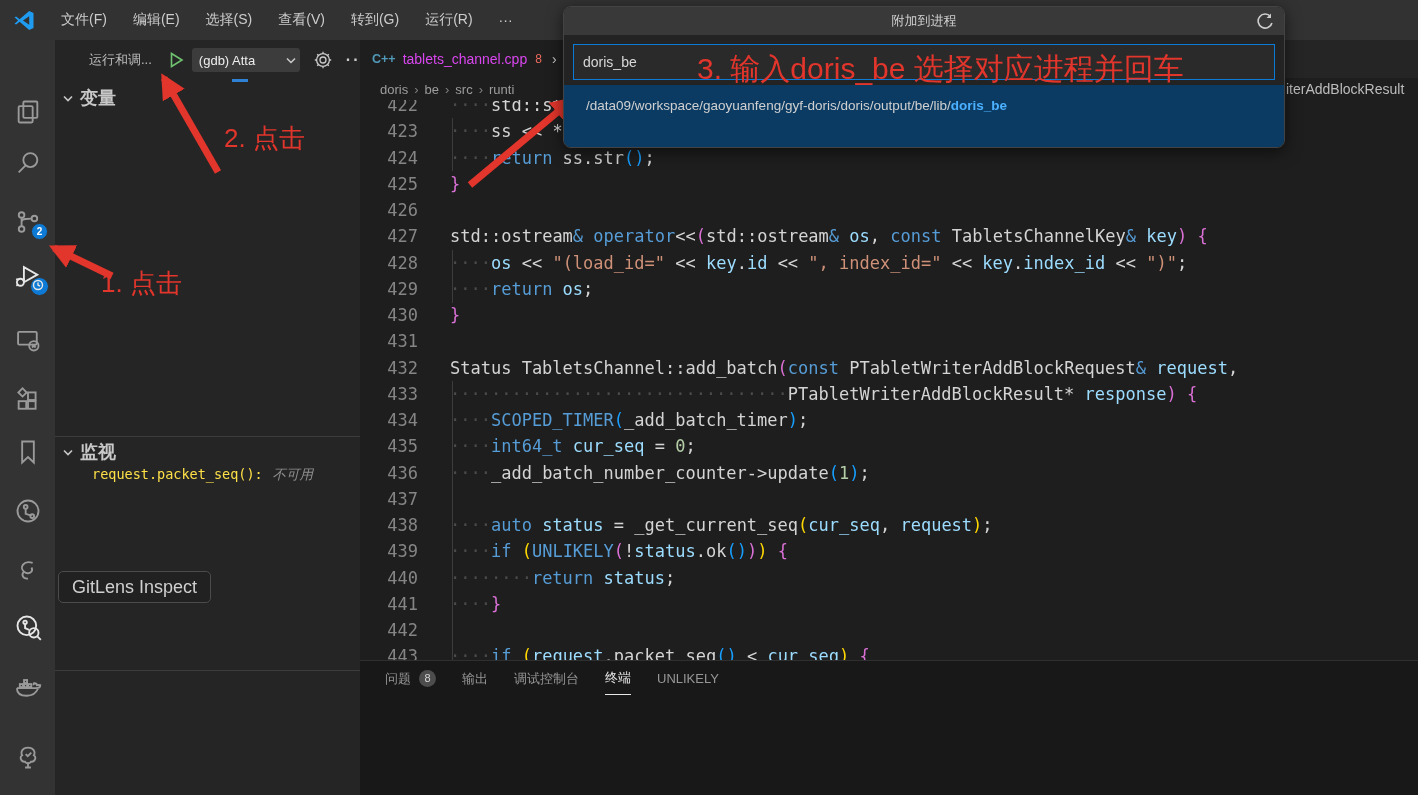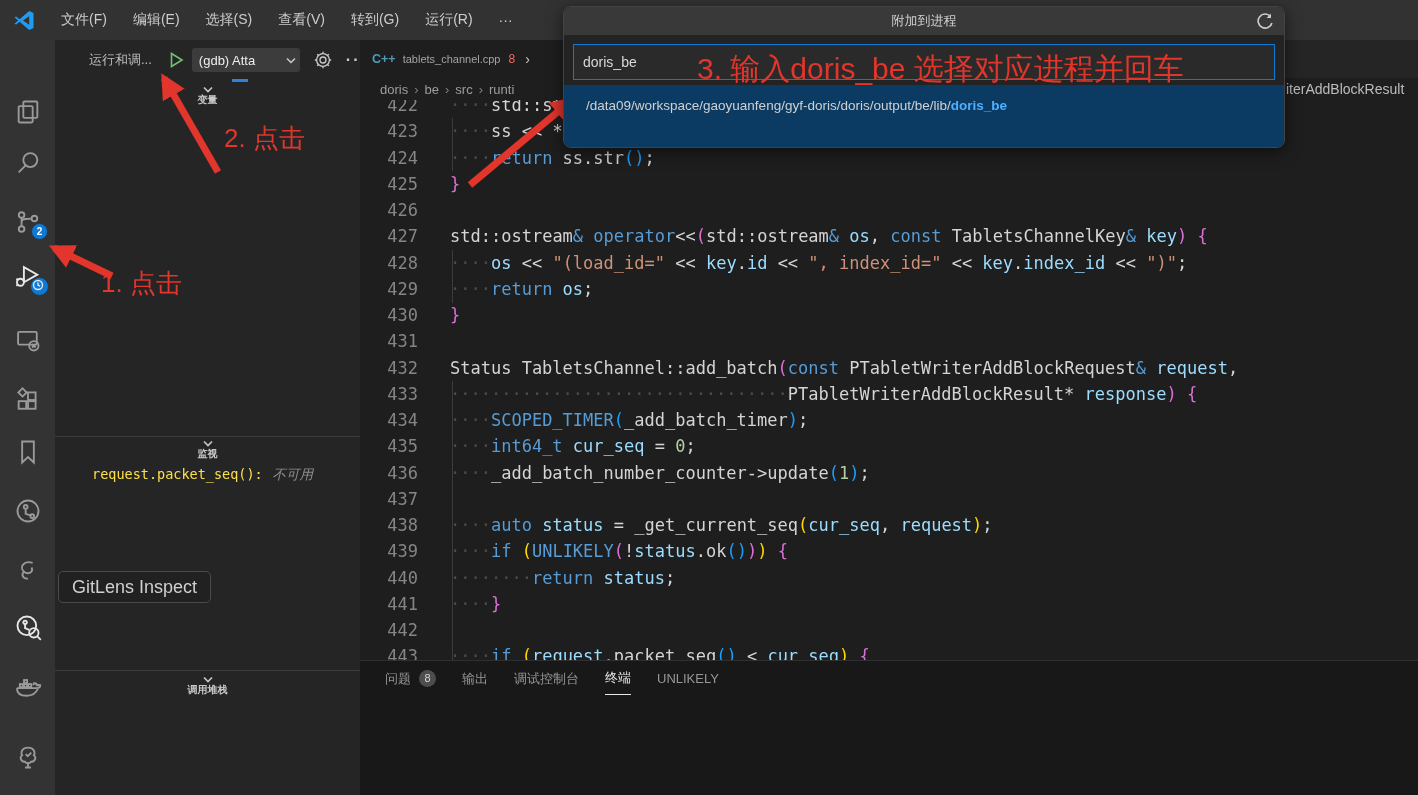--- a/index.html
+++ b/index.html
@@ -29,32 +29,32 @@
   .play-btn svg{width:20px;height:20px;fill:none;stroke:#6fc26f;stroke-width:1.6;}
   .cfg-dd{margin-left:6px;width:97px;height:24px;background:#3c3c3c;border-radius:3px;display:flex;align-items:center;
      color:#eeeeee;font-size:13px;padding:0 4px 0 7px;overflow:hidden;white-space:nowrap;}
   .cfg-dd .lbl{flex:1;overflow:hidden;}
   .cfg-dd svg{width:10px;height:7px;stroke:#cccccc;fill:none;stroke-width:1.5;flex:none;}
   .gear{margin-left:14px;width:18px;height:18px;}
   .gear svg{width:18px;height:18px;stroke:#cccccc;fill:none;stroke-width:1.3;}
   .sb-dots{margin-left:14px;color:#cccccc;font-size:16px;letter-spacing:2px;font-weight:bold;}
   .sb-progress{position:absolute;left:177px;top:39px;width:16px;height:3px;background:#2f81d6;}
   .section-head{position:absolute;left:0;width:100%;height:24px;display:flex;align-items:center;color:#c8c8c8;
-     font-size:10px;font-weight:bold;flex-direction:column;}
+     font-size:18px;font-weight:bold;}
   .section-head svg{width:10px;height:7px;margin:0 7px 0 8px;stroke:#c8c8c8;fill:none;stroke-width:1.6;}
   .sb-divider{position:absolute;left:0;width:100%;border-top:1px solid #3c3c3c;}
   .watch-row{position:absolute;left:37px;top:426px;font-size:13.5px;white-space:nowrap;}
   .watch-expr{font-family:"DejaVu Sans Mono",monospace;color:#fde047;}
   .watch-val{color:#8f8f8f;font-style:italic;margin-left:6px;}
   
   .editor{position:absolute;left:360px;top:40px;width:1058px;height:620px;background:#1e1e1e;}
   .tabbar{position:absolute;left:0;top:0;width:100%;height:38px;background:#252526;}
   .tab{position:absolute;left:0;top:0;height:38px;width:206px;background:#1e1e1e;display:flex;align-items:center;padding:0 8px 0 12px;box-sizing:border-box;}
   .cpp-ic{color:#519aba;font-size:12.5px;font-weight:bold;margin-right:7px;flex:none;}
-  .tab-label{color:#a3a3a3;font-size:11px;white-space:nowrap;}
+  .tab-label{color:#d946ef;font-size:14px;white-space:nowrap;}
   .tab-badge{color:#ef6a5e;font-size:12px;margin-left:8px;}
   .tab-close{color:#c5c5c5;font-size:14px;margin-left:10px;}
   .breadcrumb{position:absolute;left:0;top:38px;width:100%;height:22px;display:flex;align-items:center;color:#9d9d9d;font-size:13px;}
   .bc-items{display:flex;align-items:center;margin-left:20px;white-space:nowrap;}
   .bc-sep{margin:0 6px;color:#808080;}
   .bc-tail{position:absolute;left:926px;top:0;height:22px;line-height:22px;color:#bdbdbd;font-size:14px;white-space:nowrap;}
   .code-region{position:absolute;left:0;top:60px;width:100%;height:560px;overflow:hidden;}
   .code-line{position:absolute;left:0;width:100%;height:27px;font-family:"DejaVu Sans Mono",monospace;
      font-size:17px;line-height:26.25px;white-space:pre;}
   .gutter{position:absolute;left:0;top:0;width:58px;text-align:right;color:#858585;}
@@ -248,26 +248,20 @@
           <polyline points="1,1.5 5,5.5 9,1.5"></polyline>
         </svg>
       <span>监视</span>
     </div>
     <div class="watch-row">
       <span class="watch-expr">request.packet_seq():</span>
       <span class="watch-val">不可用</span>
     </div>
 
     <div class="sb-divider" style="top:630px"></div>
-    <div class="section-head" style="top:636px">
-      <svg viewBox="0 0 10 7">
-          <polyline points="1,1.5 5,5.5 9,1.5"></polyline>
-        </svg>
-      <span>调用堆栈</span>
-    </div>
   </div>
 
   <div class="editor">
     <div class="tabbar">
       <div class="tab">
         <span class="cpp-ic">C++</span>
         <span class="tab-label">tablets_channel.cpp</span>
         <span class="tab-badge">8</span>
         <span class="tab-close">›</span>
       </div>

